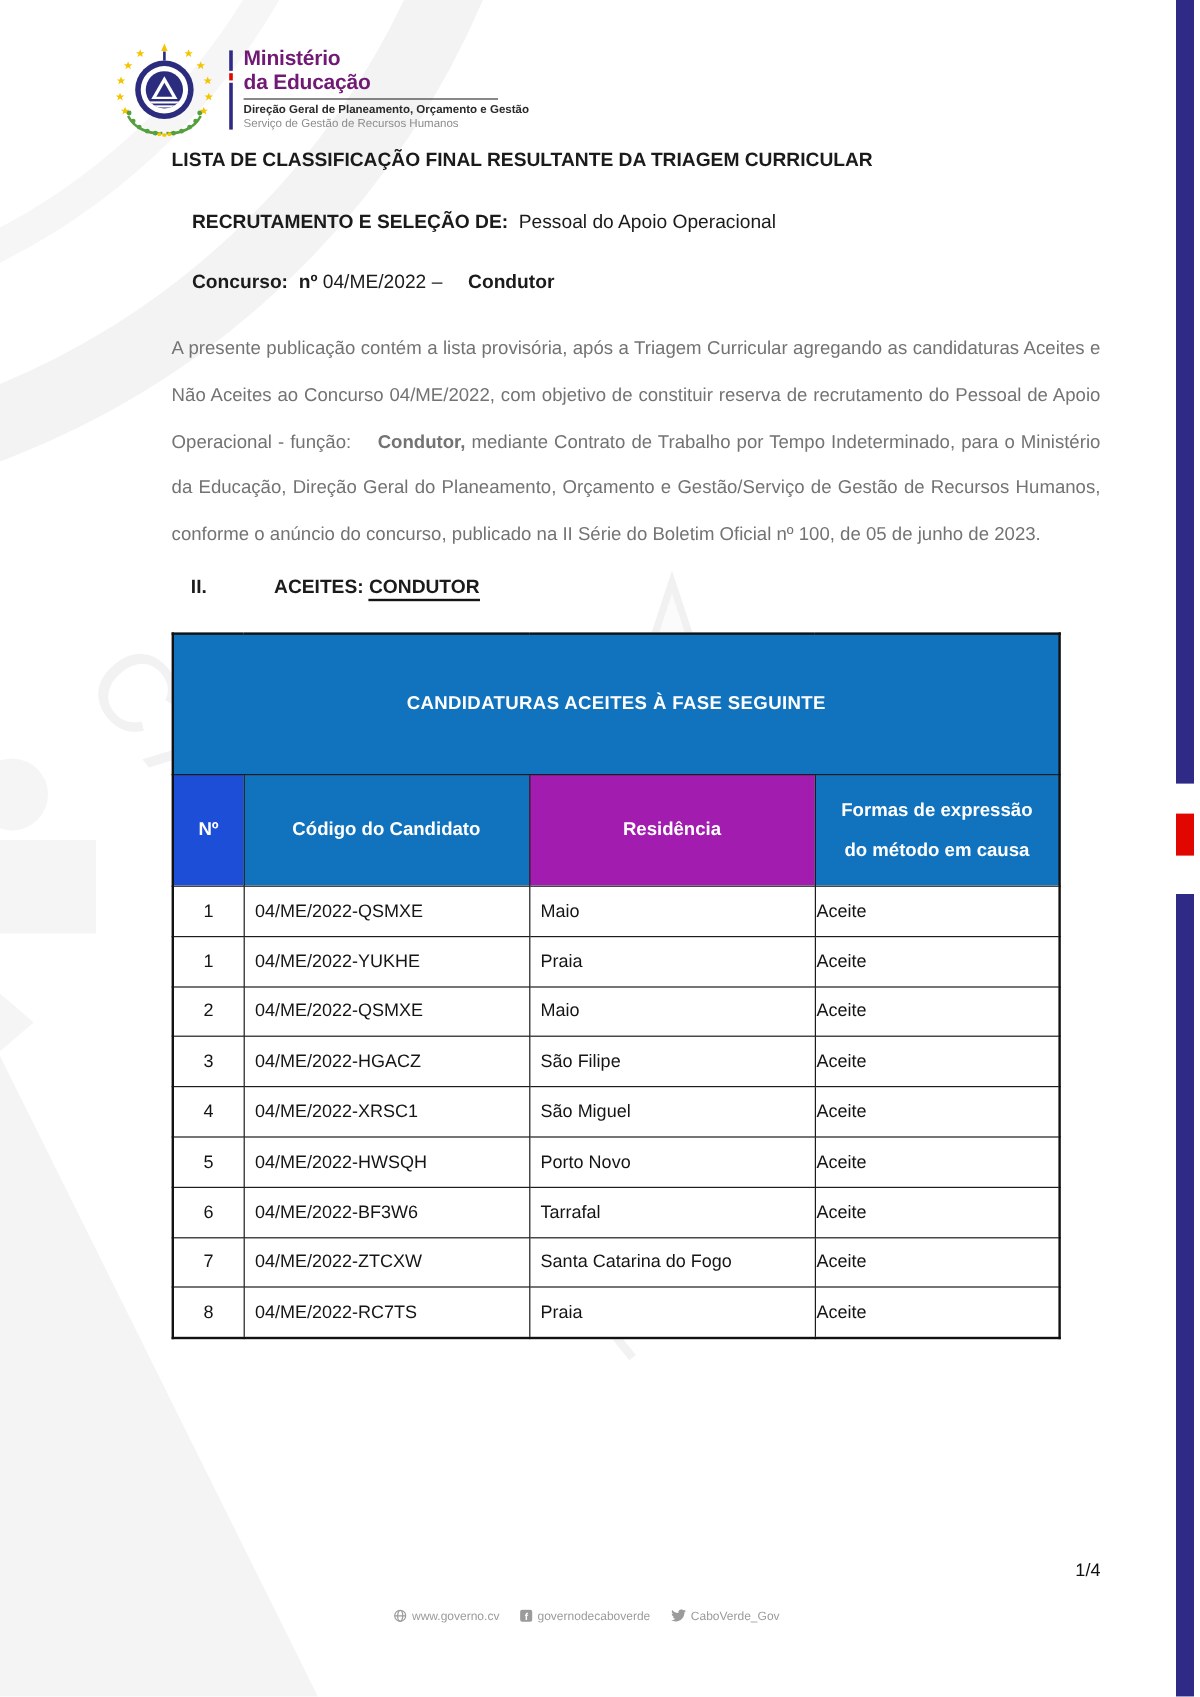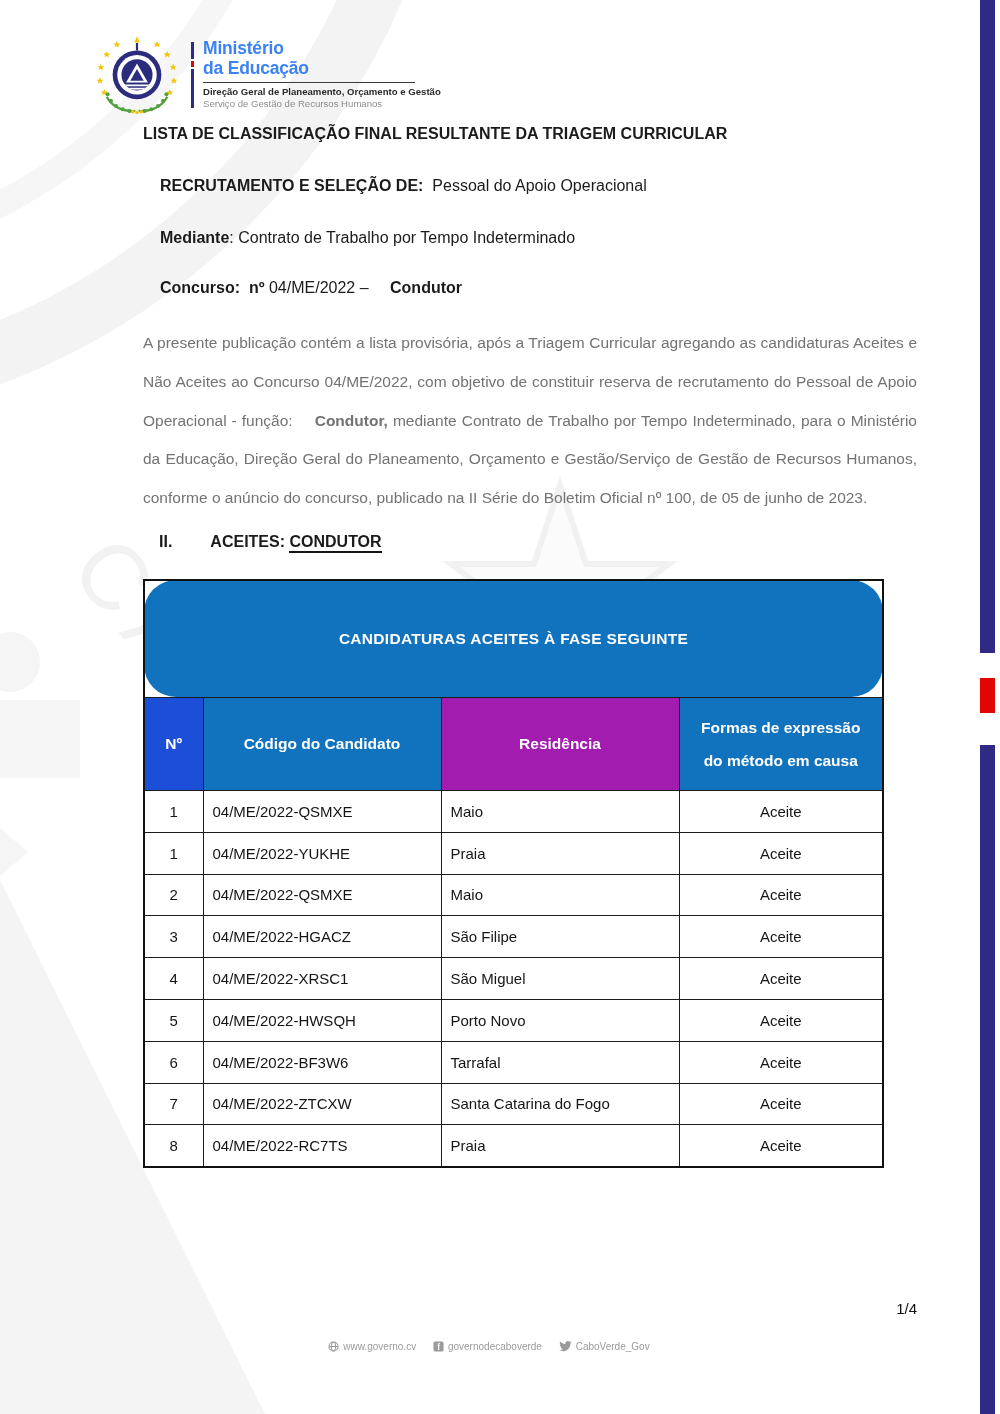--- a/index.html
+++ b/index.html
@@ -17,51 +17,51 @@
   .bar-bottom{top:745px;height:669px;}
 
   
   .logo-block{position:absolute;left:95px;top:34px;z-index:3;display:flex;align-items:flex-start;}
   .emblem{width:84px;height:80px;}
   .brand-divider{width:3px;height:66px;margin:8px 0 0 12px;display:flex;flex-direction:column;}
   .bd-b1{height:17px;}
   .bd-red{height:6px;margin:2px 0;}
   .bd-b2{flex:1;}
   .logo-text{margin-left:9px;padding-top:5px;}
-  .ministry{font-size:17.5px;font-weight:bold;color:#3b82f6;line-height:19.5px;letter-spacing:-0.2px;}
+  .ministry{font-size:17.5px;font-weight:bold;color:#701a75;line-height:19.5px;letter-spacing:-0.2px;}
   .logo-rule{width:212px;border-top:1.7px solid #3a3a39;margin:4px 0 3px;}
   .dept{font-size:9.6px;font-weight:bold;color:#2a2a29;line-height:11.5px;}
   .serv{font-size:9.6px;color:#8d8d8d;line-height:11.5px;}
 
   
   .content{position:absolute;left:143px;top:0;width:774px;z-index:1;}
   .hline{text-align:left;font-size:16px;line-height:20px;white-space:pre-wrap;}
   .b{font-weight:bold;padding-left:17px;}
   .t1{margin-top:124px;font-weight:bold;}
   .t2{margin-top:32px;}
   .t3{margin-top:32px;}
   .t4{margin-top:30px;}
   .t5{margin-top:30px;font-weight:bold;}
   .num-gap1{margin-right:26px;}
-  .num-gap2{margin-right:38px;padding-left:16px;}
+  .num-gap2{margin-right:56px;padding-left:16px;}
   .para{margin-top:26px;text-align:justify;font-size:15.5px;line-height:38.8px;color:#737373;}
   .t6{margin-top:14px;font-weight:bold;}
   .u{border-bottom:2px solid #141414;padding-bottom:1px;}
 
   
   table.list{border-collapse:collapse;table-layout:fixed;width:739px;margin-top:27px;
              border:2.5px solid #111;background:#fff;}
   table.list th,table.list td{border:1.6px solid #1c1c1c;}
   .banner-cell{height:114px;color:#fff;font-weight:bold;font-size:15.5px;text-align:center;letter-spacing:0.3px;}
   th{height:90px;color:#fff;font-weight:bold;font-size:15.5px;text-align:center;}
   th.c3{padding:0 12px;line-height:33px;}
-  td{height:38.8px;font-size:15px;color:#151515;background:#fff;border-radius:32px;}
+  td{height:38.8px;font-size:15px;color:#151515;background:#fff;}
   td.c0{text-align:center;}
   td.c1,td.c2{padding-left:9px;text-align:left;}
-  td.c3{text-align:center;}
+  td.c3{text-align:left;}
 
   
   .pagenum{position:absolute;left:143px;top:1300px;width:774px;text-align:right;font-size:15px;color:#111;z-index:1;}
   .footer{position:absolute;left:0;top:1341px;width:978px;text-align:center;font-size:10px;color:#9b9b9b;z-index:1;}
   .footer .item{margin:0 7px;white-space:nowrap;}
   .ficon{display:inline-block;vertical-align:-2px;margin-right:4px;}
 </style>
 </head>
 <body>
 
@@ -149,21 +149,20 @@
       <div class="serv">Serviço de Gestão de Recursos Humanos</div>
     </div>
   </div>
 
   <div class="content">
 
     <div class="hline t1">LISTA DE CLASSIFICAÇÃO FINAL RESULTANTE DA TRIAGEM CURRICULAR</div>
 
     <div class="hline t2"><span class="b">RECRUTAMENTO E SELEÇÃO DE:</span><span>  Pessoal do Apoio Operacional</span></div>
 
-    <div class="hline t3"><span class="b">Mediante</span><span>: Contrato de Trabalho por Tempo Indeterminado</span></div>
 
     <div class="hline t4"><span class="b">Concurso:  nº</span><span> 04/ME/2022 – </span><span class="b">Condutor</span></div>
 
 
     <div class="para"><span>A presente publicação contém a lista provisória, após a Triagem Curricular agregando as candidaturas Aceites e Não Aceites ao Concurso 04/ME/2022, com objetivo de constituir reserva de recrutamento do Pessoal de Apoio Operacional - função: </span><span class="b">Condutor,</span><span> mediante Contrato de Trabalho por Tempo Indeterminado, para o Ministério da Educação, Direção Geral do Planeamento, Orçamento e Gestão/Serviço de Gestão de Recursos Humanos, conforme o anúncio do concurso,  publicado na II Série do Boletim Oficial nº 100, de 05 de junho de 2023.</span></div>
 
     <div class="hline t6"><span class="num-gap2">II.</span><span>ACEITES: </span><span class="u">CONDUTOR</span></div>
 
     <table class="list">
       <colgroup>

